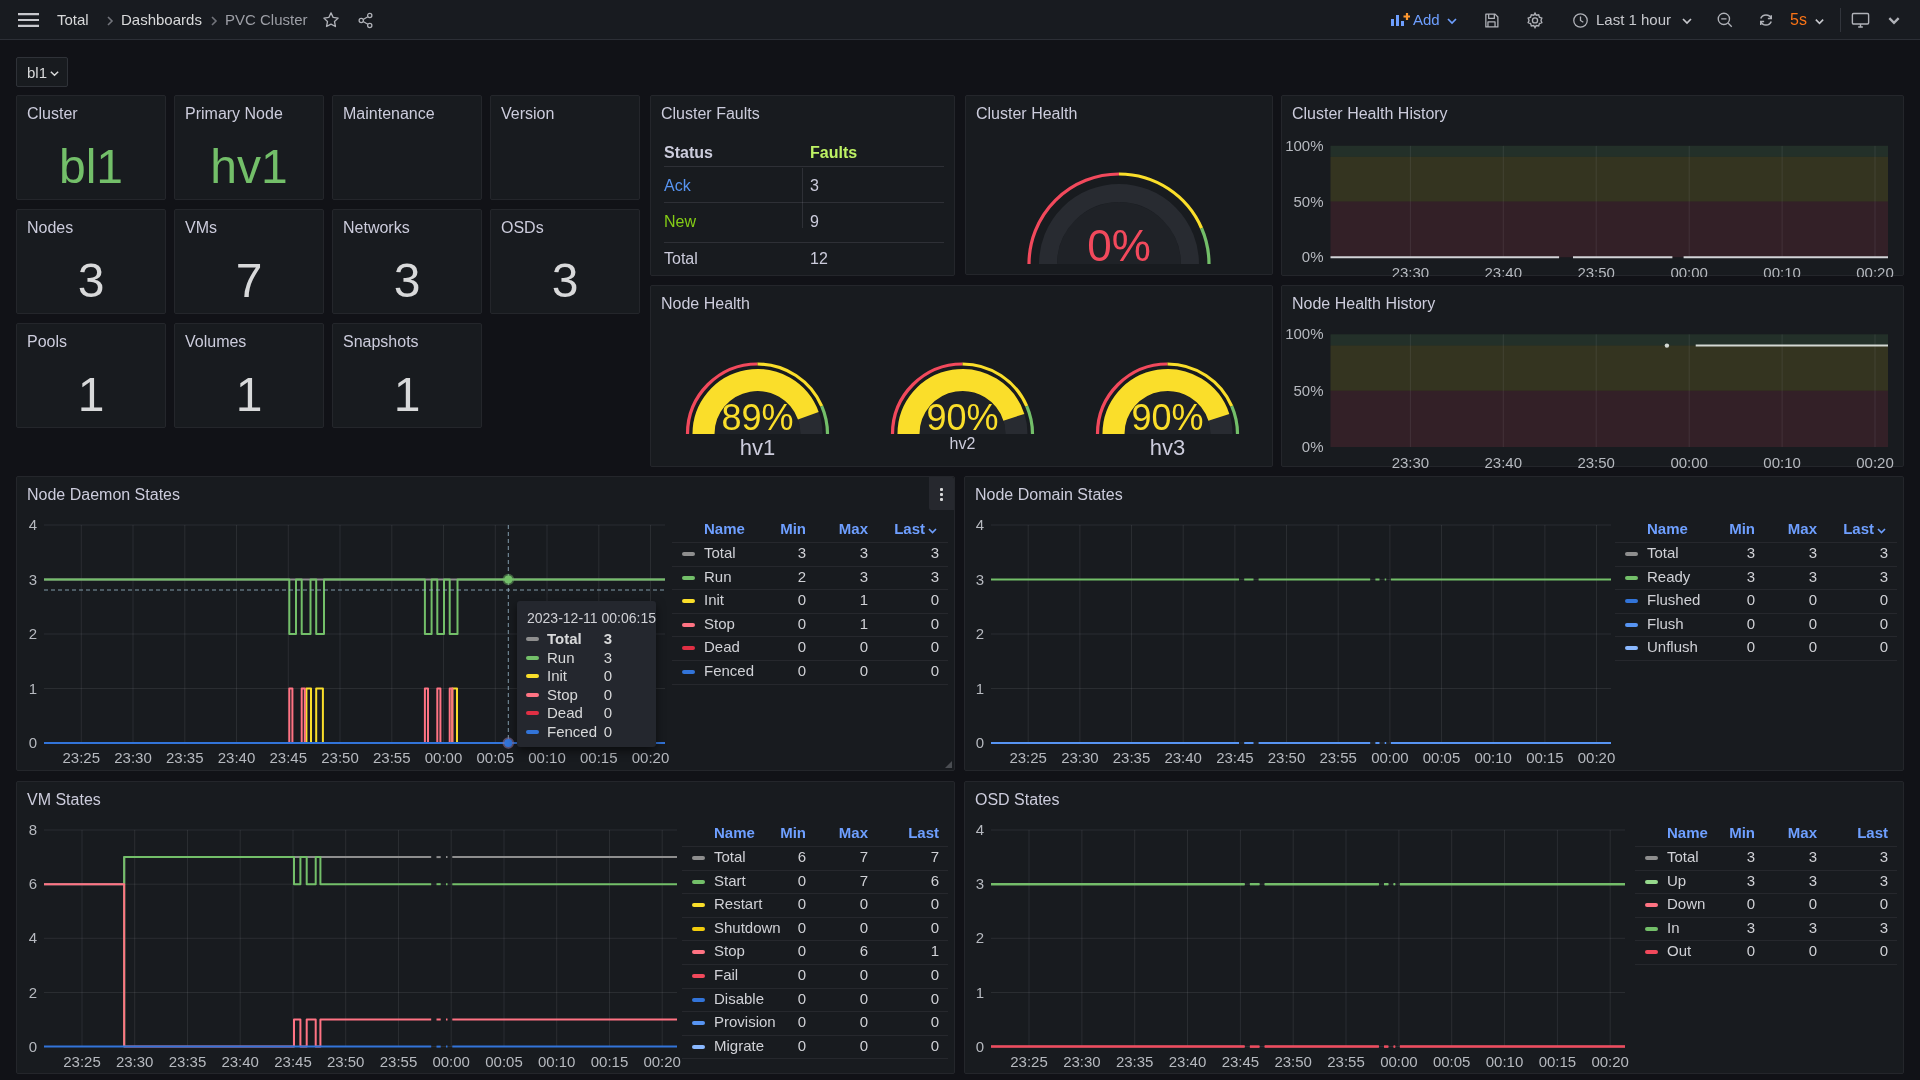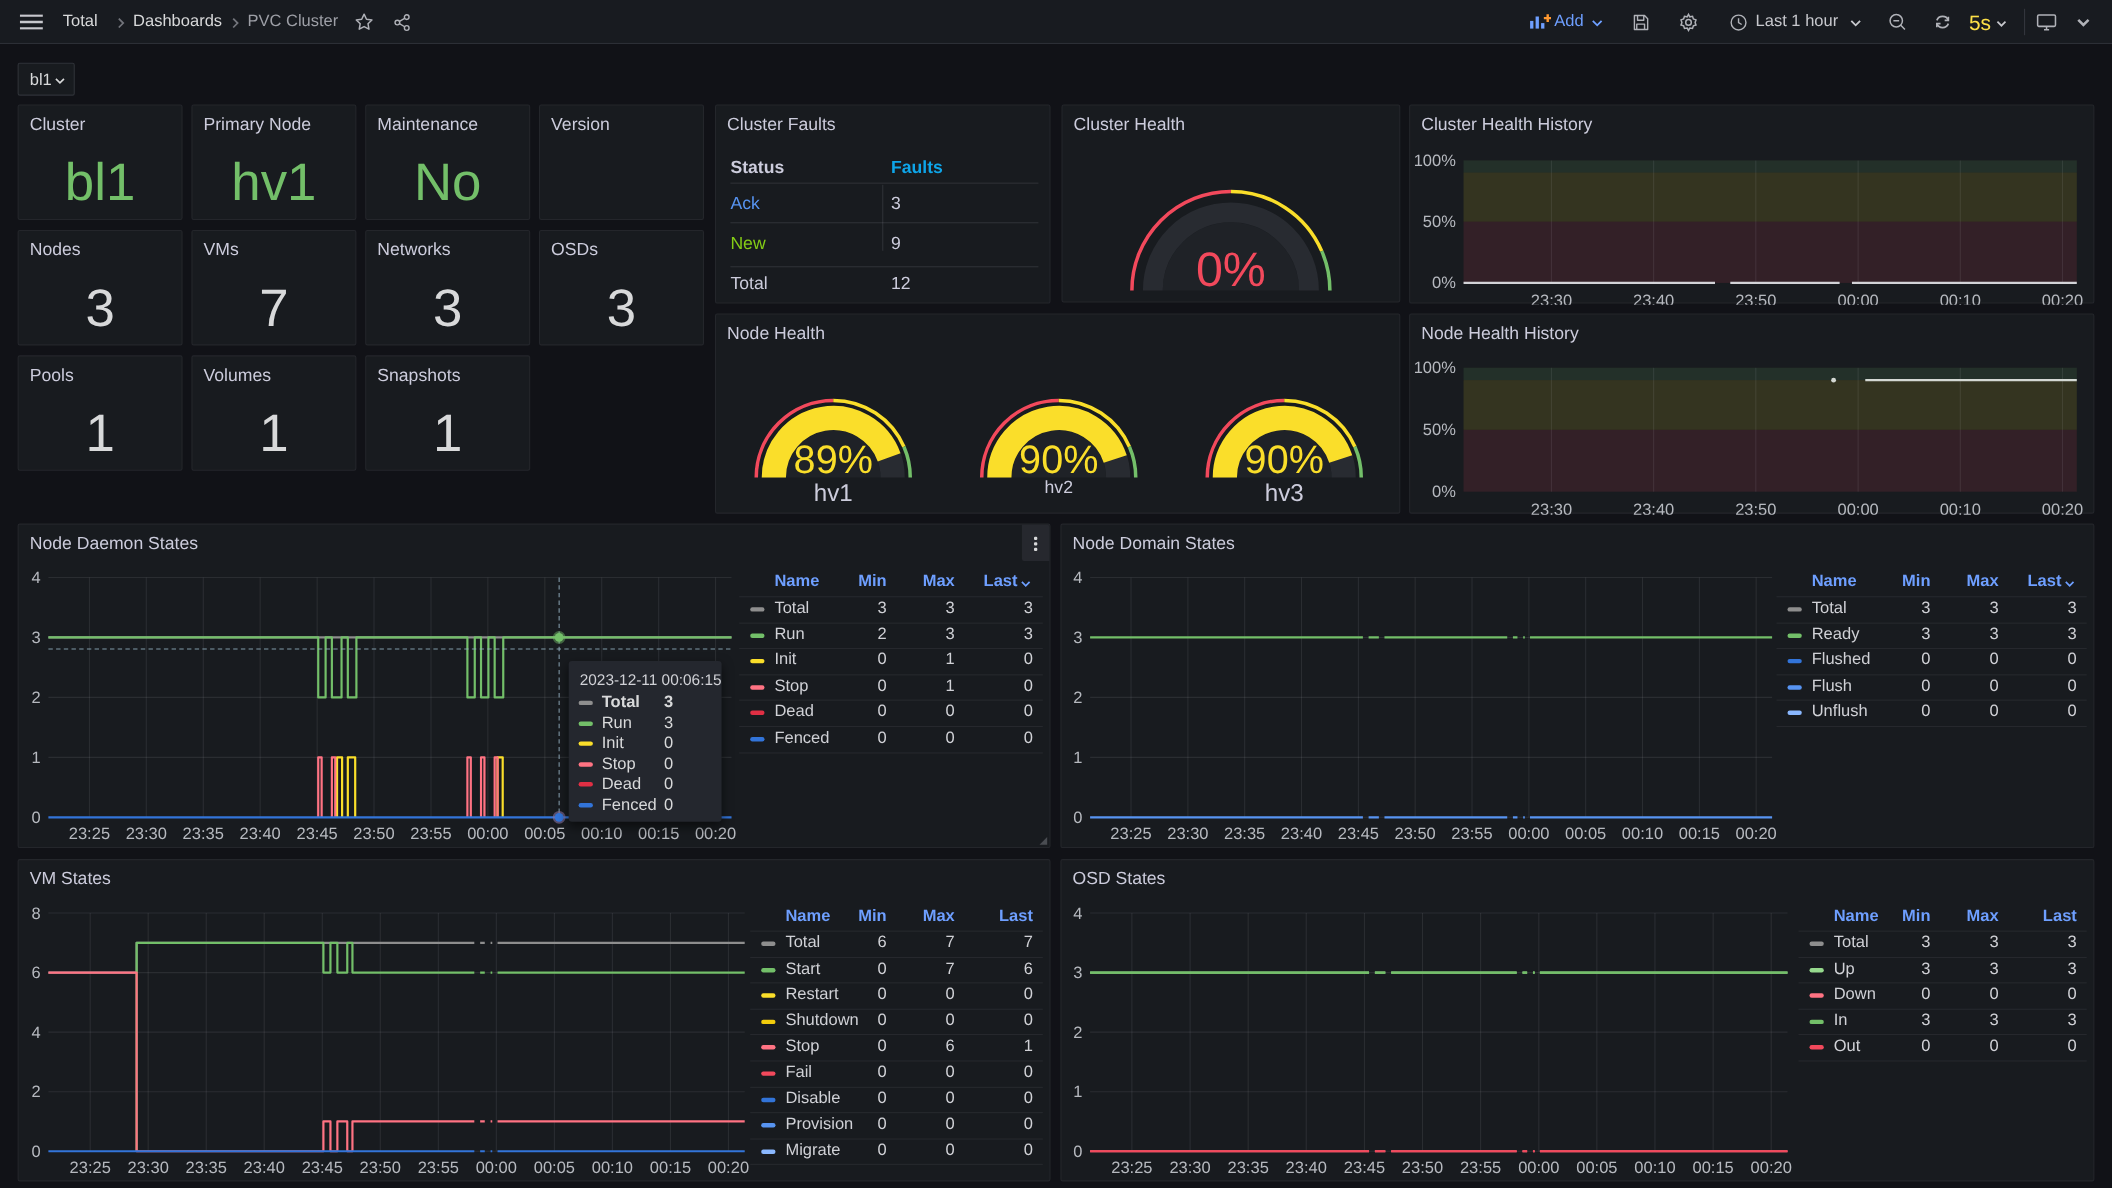--- a/index.html
+++ b/index.html
@@ -61,21 +61,21 @@
     <svg width="18" height="18" viewBox="0 0 24 24" style="position:absolute;left:1716px;top:11px">
       <circle cx="10.5" cy="10.5" r="7.5" fill="none" stroke="#b0b2b8" stroke-width="1.8"></circle>
       <path d="M7 10.5 H14 M16 16 L21 21" stroke="#b0b2b8" stroke-width="1.8"></path>
     </svg>
     <svg width="18" height="18" viewBox="0 0 24 24" style="position:absolute;left:1757px;top:11px">
       <path d="M5 10 A 7.5 7.5 0 0 1 19 10" fill="none" stroke="#b0b2b8" stroke-width="2"></path>
       <path d="M19 5.5 V 10 H 14.5" fill="none" stroke="#b0b2b8" stroke-width="2"></path>
       <path d="M19 14 A 7.5 7.5 0 0 1 5 14" fill="none" stroke="#b0b2b8" stroke-width="2"></path>
       <path d="M5 18.5 V 14 H 9.5" fill="none" stroke="#b0b2b8" stroke-width="2"></path>
     </svg>
-    <div style="position:absolute;left:1790px;top:11px;font-size:19px;color:#fde047">5s</div>
+    <div style="position:absolute;left:1790px;top:11px;font-size:16px;color:#f97316">5s</div>
     <svg width="11" height="11" viewBox="0 0 12 12" style="position:absolute;left:1814px;top:16px">
       <path d="M2 4 L6 8 L10 4" stroke="#c7c8cd" stroke-width="1.7" fill="none"></path>
     </svg>
     <div style="position:absolute;left:1840px;top:8px;width:1px;height:24px;background:#32353c"></div>
     <svg width="19" height="17" viewBox="0 0 24 22" style="position:absolute;left:1851px;top:12px">
       <rect x="1.5" y="2" width="21" height="13.5" rx="1.5" fill="none" stroke="#b0b2b8" stroke-width="1.8"></rect>
       <path d="M9 19.5 H15 M12 15.5 V19.5" stroke="#b0b2b8" stroke-width="1.8"></path>
     </svg>
     <svg width="14" height="14" viewBox="0 0 12 12" style="position:absolute;left:1887px;top:14px">
       <path d="M2 3.5 L6 7.5 L10 3.5" stroke="#b0b2b8" stroke-width="2" fill="none"></path>
@@ -90,21 +90,20 @@
 <div class="panel" style="left:16px;top:95px;width:150px;height:105px">
     <div class="ptitle" style="left:10px;top:9px">Cluster</div>
     <div style="position:absolute;left:0px;top:40px;right:0;bottom:2px;display:flex;align-items:center;justify-content:center;text-align:center;color:#73bf69;font-size:48px;font-weight:500;line-height:52px">bl1</div>
   </div>
 <div class="panel" style="left:174px;top:95px;width:150px;height:105px">
     <div class="ptitle" style="left:10px;top:9px">Primary Node</div>
     <div style="position:absolute;left:0px;top:40px;right:0;bottom:2px;display:flex;align-items:center;justify-content:center;text-align:center;color:#73bf69;font-size:48px;font-weight:500;line-height:52px">hv1</div>
   </div>
 <div class="panel" style="left:332px;top:95px;width:150px;height:105px">
     <div class="ptitle" style="left:10px;top:9px">Maintenance</div>
-    <div style="position:absolute;left:0px;top:40px;right:0;bottom:2px;display:flex;align-items:center;justify-content:center;text-align:center;color:#73bf69;font-size:48px;font-weight:500;line-height:52px">No</div>
   </div>
 <div class="panel" style="left:490px;top:95px;width:150px;height:105px">
     <div class="ptitle" style="left:10px;top:9px">Version</div>
   </div>
 <div class="panel" style="left:16px;top:209px;width:150px;height:105px">
     <div class="ptitle" style="left:10px;top:9px">Nodes</div>
     <div style="position:absolute;left:0px;top:40px;right:0;bottom:2px;display:flex;align-items:center;justify-content:center;text-align:center;color:#d8d9da;font-size:48px;font-weight:500;line-height:52px">3</div>
   </div>
 <div class="panel" style="left:174px;top:209px;width:150px;height:105px">
     <div class="ptitle" style="left:10px;top:9px">VMs</div>
@@ -127,21 +126,21 @@
     <div style="position:absolute;left:0px;top:40px;right:0;bottom:2px;display:flex;align-items:center;justify-content:center;text-align:center;color:#d8d9da;font-size:48px;font-weight:500;line-height:52px">1</div>
   </div>
 <div class="panel" style="left:332px;top:323px;width:150px;height:105px">
     <div class="ptitle" style="left:10px;top:9px">Snapshots</div>
     <div style="position:absolute;left:0px;top:40px;right:0;bottom:2px;display:flex;align-items:center;justify-content:center;text-align:center;color:#d8d9da;font-size:48px;font-weight:500;line-height:52px">1</div>
   </div>
 <div class="panel" style="left:650px;top:95px;width:305px;height:181px">
     <div class="ptitle" style="left:10px;top:9px">Cluster Faults</div>
     <div style="position:absolute;left:13px;top:41px;right:10px;bottom:0;font-size:16px">
       <div style="position:absolute;left:0;top:7px;font-weight:600;color:#ccccdc">Status</div>
-      <div style="position:absolute;left:146px;top:7px;font-weight:600;color:#0ea5e9">Faults</div>
+      <div style="position:absolute;left:146px;top:7px;font-weight:600;color:#bef264">Faults</div>
       <div style="position:absolute;left:0;right:0;top:29px;height:1px;background:rgba(204,204,220,0.12)"></div>
       <div style="position:absolute;left:138px;top:31px;width:1px;height:60px;background:rgba(204,204,220,0.12)"></div>
       <div style="position:absolute;left:0;top:40px;color:#5794f2">Ack</div>
       <div style="position:absolute;left:146px;top:40px;color:#ccccdc">3</div>
       <div style="position:absolute;left:0;right:0;top:65px;height:1px;background:rgba(204,204,220,0.12)"></div>
       <div style="position:absolute;left:0;top:76px;color:#84cc16">New</div>
       <div style="position:absolute;left:146px;top:76px;color:#ccccdc">9</div>
       <div style="position:absolute;left:0;right:0;top:105px;height:1px;background:rgba(204,204,220,0.12)"></div>
       <div style="position:absolute;left:0;top:113px;color:#ccccdc">Total</div>
       <div style="position:absolute;left:146px;top:113px;color:#ccccdc">12</div>

